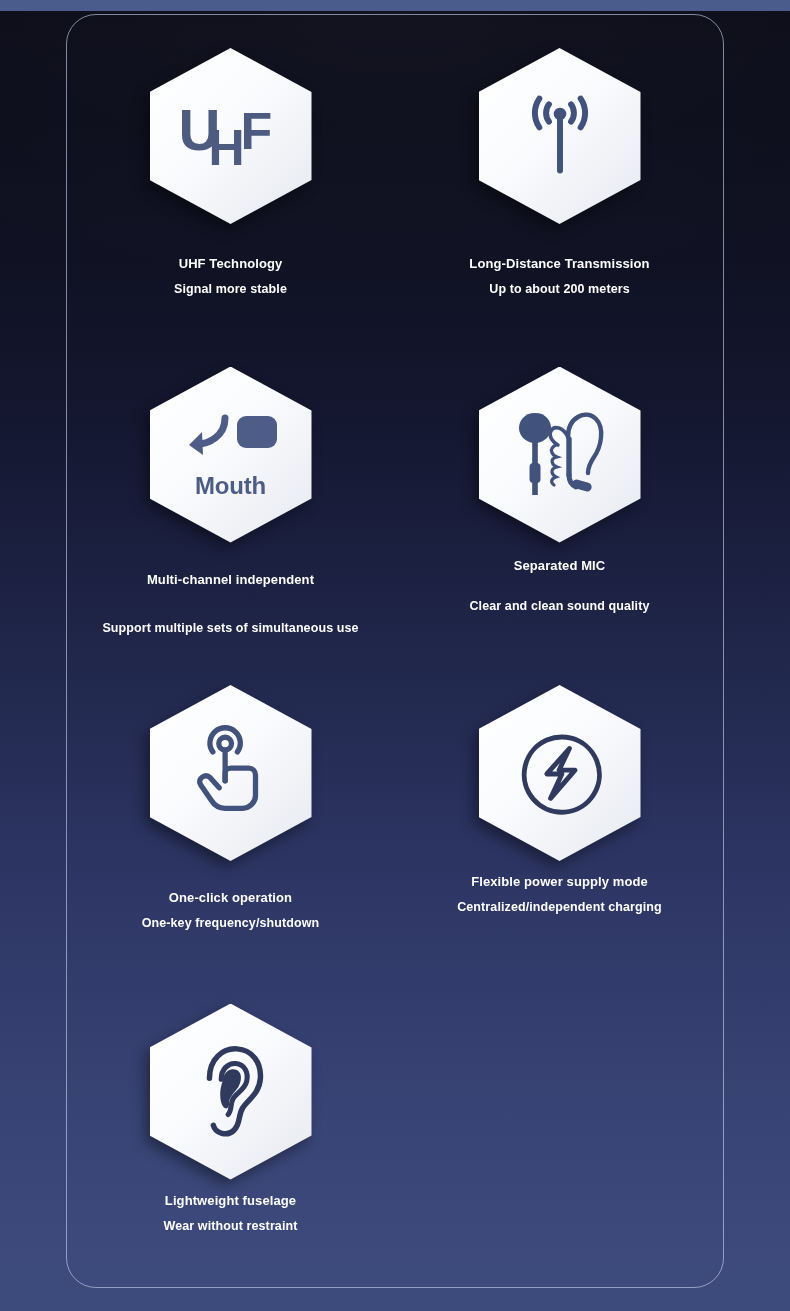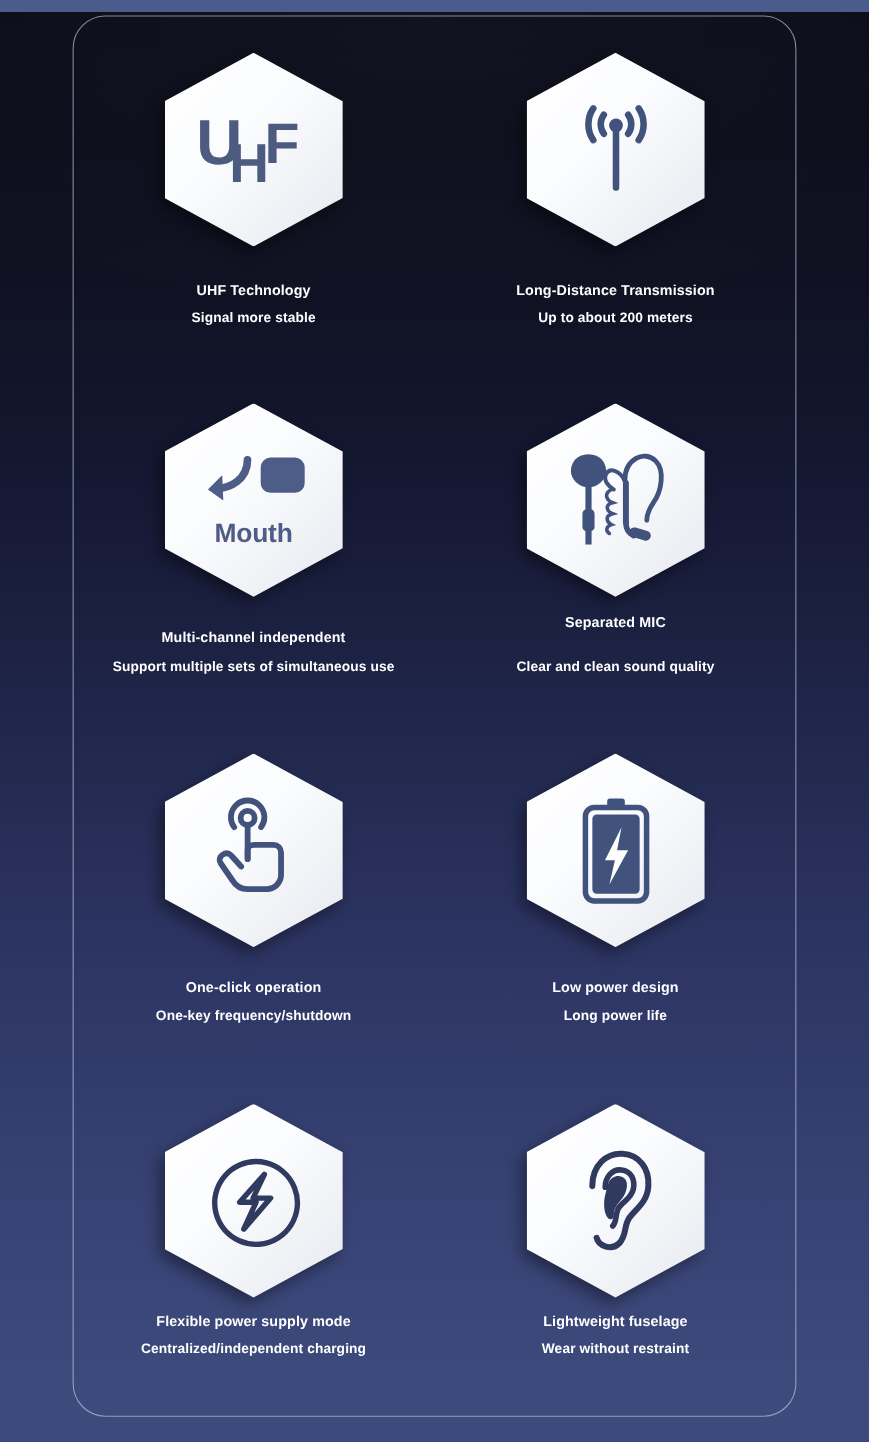--- a/index.html
+++ b/index.html
@@ -122,21 +122,21 @@
     letter-spacing: 0.1px;
     text-align: center;
     line-height: 1;
     margin-top: 13px;
     white-space: nowrap;
   }
 
   
   .cell[data-row="1"] .title { margin-top: 33px; }
   .cell[data-row="2"] .title { margin-top: 30px; }
-  .cell[data-row="2"] .sub   { margin-top: 14px; }
+  .cell[data-row="2"] .sub   { margin-top: 36px; }
   .cell[data-row="3"] .title { margin-top: 30px; }
   .cell[data-row="4"] .title { margin-top: 14px; }
 
   .cell.right[data-row="2"] .title { margin-top: 16px; }
   .cell.right[data-row="2"] .sub   { margin-top: 28px; }
 
   
   .uhf {
     position: relative;
     width: 104px;
@@ -276,35 +276,20 @@
                      L75 73 C75 80 69 86 62 86 L44 86
                      C38 86 33 83 30 78 L19 62
                      C17 59 18 56 21 54 C24 52 27 53 29 55 L38 65"></path>
           </svg>
         </div>
       </div>
       <div class="title">One-click operation</div>
       <div class="sub">One-key frequency/shutdown</div>
     </div>
 
-    <div class="cell right" data-row="3">
-      <div class="hex-wrap">
-        <div class="hex"></div>
-        <div class="hex-inner">
-          <svg width="62" height="98" viewBox="0 0 62 98" fill="none">
-            <rect x="23" y="2" width="16" height="8" rx="2.5" fill="#41527d"></rect>
-            <rect x="3.2" y="10" width="55.6" height="85" rx="8" fill="none" stroke="#41527d" stroke-width="5"></rect>
-            <rect x="9.5" y="16.5" width="43" height="72" rx="4" fill="#41527d"></rect>
-            <path d="M36 28 L21 58 L30 58 L25 80 L42 49 L32 49 Z" fill="#ffffff"></path>
-          </svg>
-        </div>
-      </div>
-      <div class="title">Low power design</div>
-      <div class="sub">Long power life</div>
-    </div>
 
     <div class="cell left" data-row="4">
       <div class="hex-wrap">
         <div class="hex"></div>
         <div class="hex-inner">
           <svg width="94" height="94" viewBox="0 0 100 100" fill="none" stroke="#2f3a5e" stroke-width="5.2" stroke-linecap="round" stroke-linejoin="round">
             <path d="M62 13 A40 40 0 1 1 36 15 A40 40 0 0 1 62 13"></path>
             <path d="M60 24 L36 51 L52 51 L40 77 L66 47 L49 47 Z"></path>
           </svg>
         </div>

